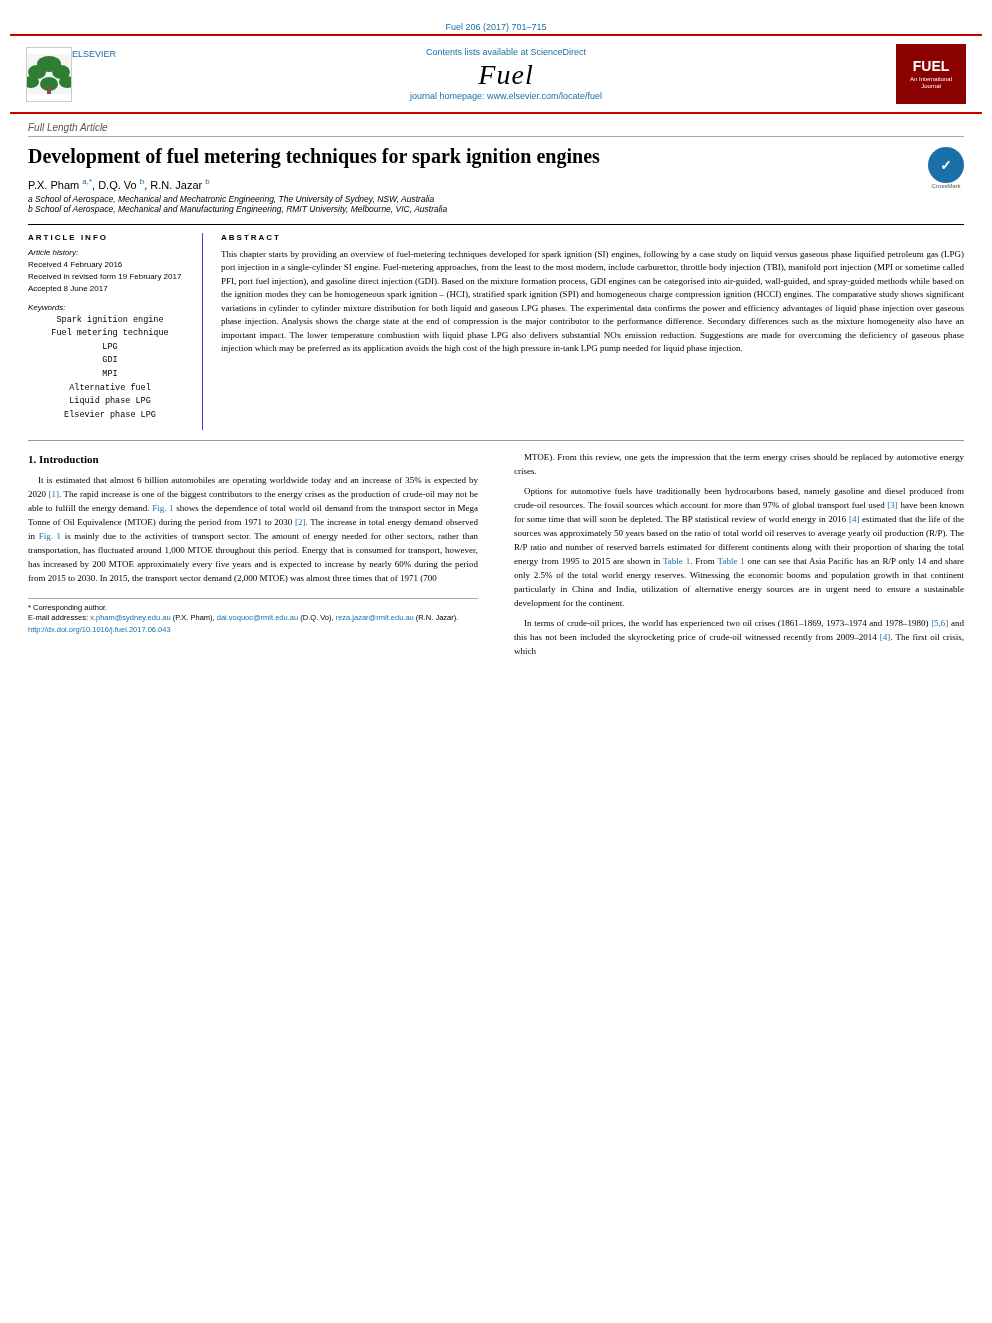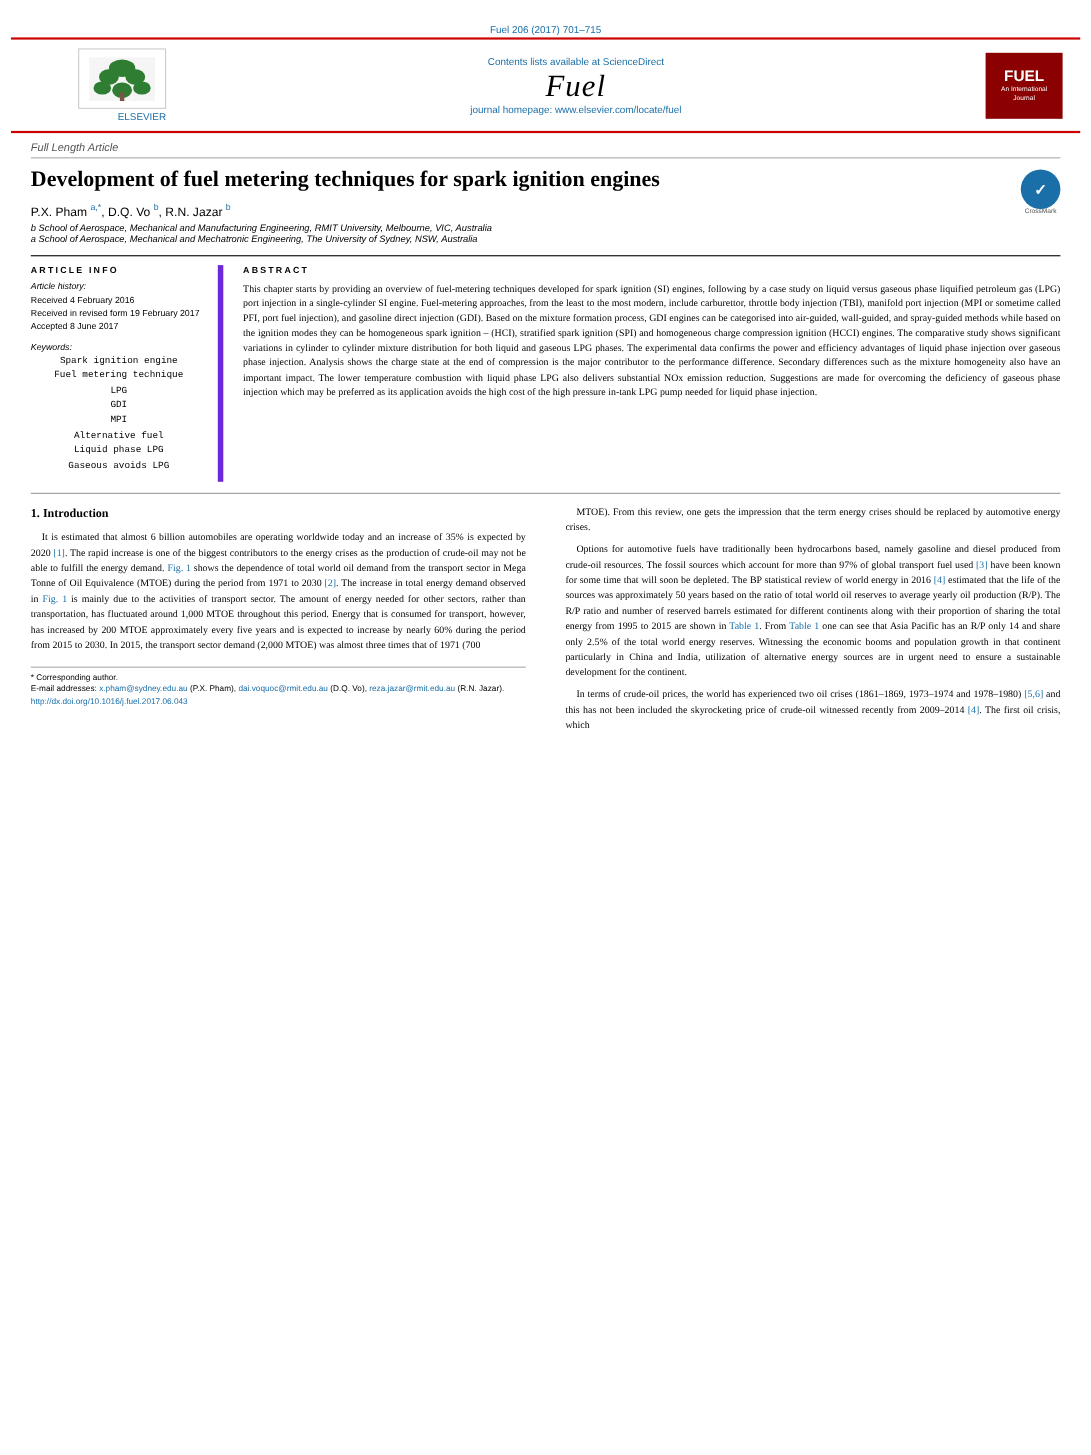--- a/index.html
+++ b/index.html
@@ -30,23 +30,22 @@
       align-items: center;
       justify-content: space-between;
       border-top: 2px solid #c00;
       border-bottom: 2px solid #c00;
       padding: 8px 16px;
       margin: 0 10px;
     }
     .elsevier-logo {
       width: 90px;
       display: flex;
-      flex-direction: column;
-      align-items: flex-end;
-      margin-left: 35px;
+      flex-direction: row;
+      align-items: flex-start;
     }
     .elsevier-img {
       width: 80px;
       height: 55px;
       border: 1px solid #ccc;
       display: flex;
       flex-direction: column;
       align-items: center;
       justify-content: center;
       font-size: 7px;
@@ -179,21 +178,21 @@
     .two-col {
       display: flex;
       gap: 18px;
       margin-bottom: 10px;
       border-top: 1px solid #000;
       padding-top: 8px;
     }
     .article-info {
       width: 175px;
       min-width: 175px;
-      border-right: 5px solid #6d28d9;
+      border-right: 1px solid #6d28d9;
       padding-right: 10px;
     }
     .section-heading {
       font-size: 8px;
       font-family: Arial, sans-serif;
       font-weight: bold;
       letter-spacing: 2px;
       color: #000;
       margin-bottom: 6px;
       text-transform: uppercase;
@@ -352,22 +351,22 @@
         <div class="crossmark-label">CrossMark</div>
       </div>
       <div class="article-title">Development of fuel metering techniques for spark ignition engines</div>
     </div>
 
     <div class="authors">
       <span>P.X. Pham <sup>a,*</sup>, D.Q. Vo <sup>b</sup>, R.N. Jazar <sup>b</sup></span>
     </div>
 
     <div class="affiliations">
+      <div>a School of Aerospace, Mechanical and Mechatronic Engineering, The University of Sydney, NSW, Australia</div>
       <div>b School of Aerospace, Mechanical and Manufacturing Engineering, RMIT University, Melbourne, VIC, Australia</div>
-      <div>a School of Aerospace, Mechanical and Mechatronic Engineering, The University of Sydney, NSW, Australia</div>
     </div>
 
     <div class="two-col">
 
       <div class="article-info">
         <div class="section-heading">ARTICLE INFO</div>
         <div class="info-subsection">
           <div class="info-label">Article history:</div>
           <div class="info-dates">Received 4 February 2016</div>
           <div class="info-dates">Received in revised form 19 February 2017</div>
@@ -376,21 +375,21 @@
         <div class="info-subsection">
           <div class="info-label">Keywords:</div>
           <div class="keywords-list">
             <div>Spark ignition engine</div>
             <div>Fuel metering technique</div>
             <div>LPG</div>
             <div>GDI</div>
             <div>MPI</div>
             <div>Alternative fuel</div>
             <div>Liquid phase LPG</div>
-            <div>Gaseous avoids LPG</div>
+            <div>Elsevier phase LPG</div>
           </div>
         </div>
       </div>
 
       <div class="abstract-col">
         <div class="section-heading">ABSTRACT</div>
         <div class="abstract-text">This chapter starts by providing an overview of fuel-metering techniques developed for spark ignition (SI) engines, following by a case study on liquid versus gaseous phase liquified petroleum gas (LPG) port injection in a single-cylinder SI engine. Fuel-metering approaches, from the least to the most modern, include carburettor, throttle body injection (TBI), manifold port injection (MPI or sometime called PFI, port fuel injection), and gasoline direct injection (GDI). Based on the mixture formation process, GDI engines can be categorised into air-guided, wall-guided, and spray-guided methods while based on the ignition modes they can be homogeneous spark ignition – (HCI), stratified spark ignition (SPI) and homogeneous charge compression ignition (HCCI) engines. The comparative study shows significant variations in cylinder to cylinder mixture distribution for both liquid and gaseous LPG phases. The experimental data confirms the power and efficiency advantages of liquid phase injection over gaseous phase injection. Analysis shows the charge state at the end of compression is the major contributor to the performance difference. Secondary differences such as the mixture homogeneity also have an important impact. The lower temperature combustion with liquid phase LPG also delivers substantial NOx emission reduction. Suggestions are made for overcoming the deficiency of gaseous phase injection which may be preferred as its application avoids the high cost of the high pressure in-tank LPG pump needed for liquid phase injection.</div>
       </div>
     </div>
   </div>

